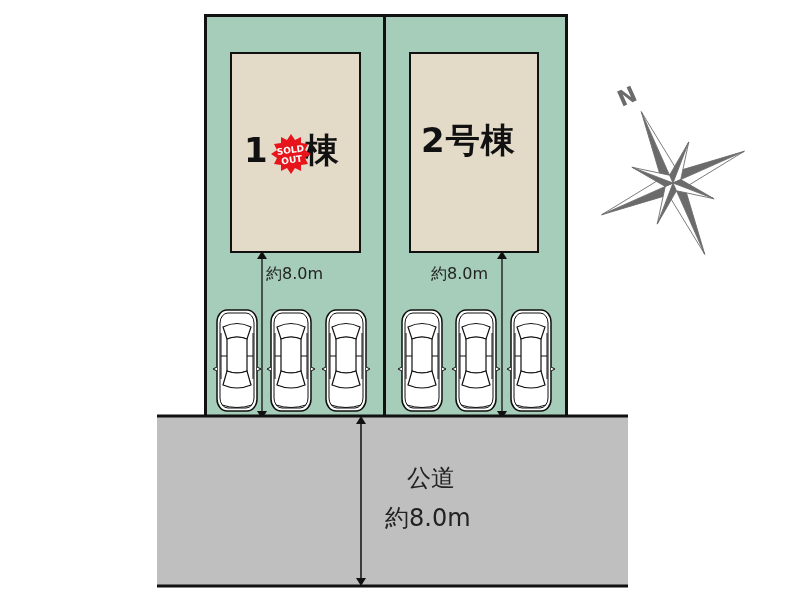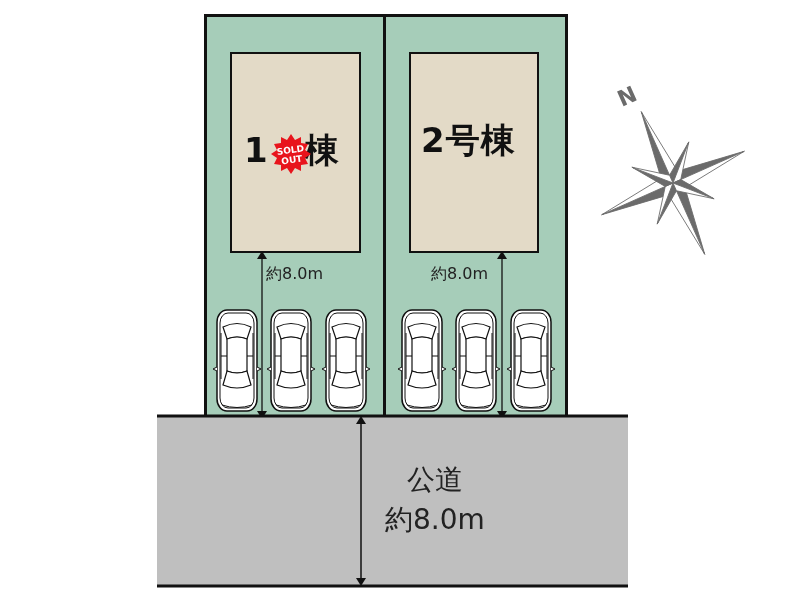--- a/index.html
+++ b/index.html
@@ -5,21 +5,21 @@
     html, body { margin: 0; padding: 0; background: #ffffff; }
     body { width: 800px; height: 600px; position: relative; overflow: hidden;
            font-family: "DejaVu Sans", "Liberation Sans", sans-serif; }
     .abs { position: absolute; }
     .lot { background: #a6cdb9; border: 3px solid #111; box-sizing: border-box; }
     .building { background: #e3dac7; border: 2px solid #111; box-sizing: border-box; }
     .bldg-label { font-weight: bold; font-size: 34px; color: #111; white-space: nowrap;
                   letter-spacing: 1px; }
     .dim-label { font-size: 16px; color: #222; white-space: nowrap; }
     .road { background: #bfbfbf; }
-    .road-label { font-size: 28px; color: #222; white-space: nowrap; line-height: 1; }
+    .road-label { font-size: 24px; color: #222; white-space: nowrap; line-height: 1; }
     svg { position: absolute; overflow: visible; }
   </style>
 </head>
 <body>
 
 <div class="abs lot" style="left:204px; top:14px; width:182px; height:404px;"></div>
 
 <div class="abs lot" style="left:383px; top:14px; width:185px; height:404px;"></div>
 
 <div class="abs building" style="left:230px; top:52px; width:131px; height:201px;"></div>

